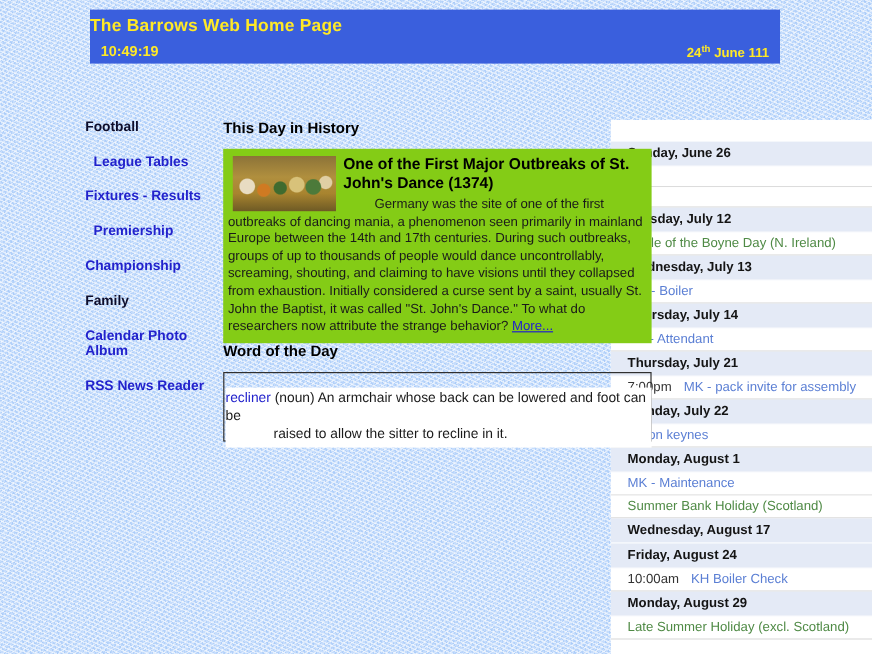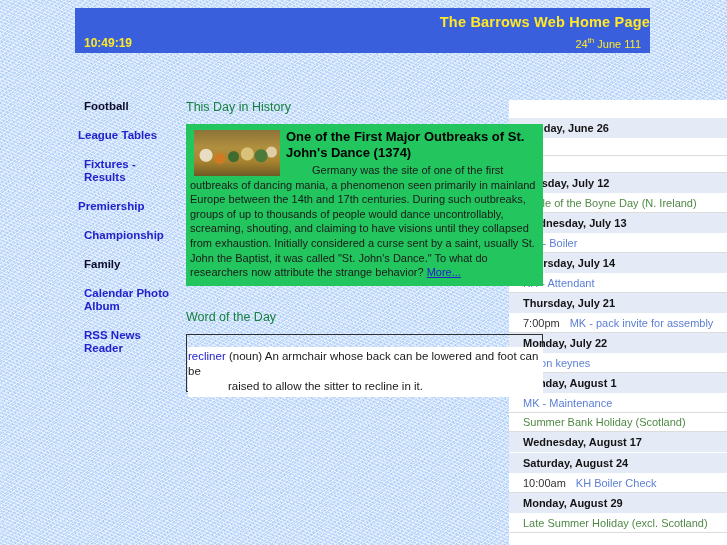--- a/index.html
+++ b/index.html
@@ -27,79 +27,79 @@
   #banner {
     position: absolute;
     left: 75px;
     top: 8px;
     width: 575px;
     height: 45px;
     background: #3a5fdd;
     box-sizing: border-box;
   }
   #banner-title {
-    text-align: right;
+    text-align: left;
     color: #ffe926;
     font-weight: bold;
     font-size: 14.5px;
     padding-top: 6px;
     letter-spacing: .2px;
   }
   #banner-clock {
     position: absolute;
     left: 9px;
     top: 28px;
     color: #ffe926;
     font-weight: bold;
     font-size: 12px;
   }
   #banner-date {
     position: absolute;
     right: 9px;
     top: 28px;
     color: #ffe926;
-    font-weight: normal;
+    font-weight: bold;
     font-size: 11px;
   }
   #banner-date sup { font-size: 8px; }
 
   
   #sidebar {
     position: absolute;
     left: 60px;
     top: 100px;
     width: 120px;
   }
   .nav-item {
     font-size: 11.5px;
     font-weight: bold;
     line-height: 13px;
     margin-bottom: 16px;
-    padding-left: 24px;
+    padding-left: 11px;
   }
   .nav-item.head { color: #0d0d2b; }
   .nav-item.link { color: #2222cc; cursor: pointer; }
   .nav-item.indent { padding-left: 18px; }
 
   
   #main {
     position: absolute;
     left: 186px;
     top: 100px;
     width: 320px;
   }
   .section-title {
     font-size: 12.5px;
-    font-weight: normal;
-    color: #15803d;
+    font-weight: bold;
+    color: #000000;
     margin-bottom: 10px;
   }
   #history-body {
     position: relative;
-    background: #22c55e;
+    background: #84cc16;
     padding: 2px 2px 4px 2px;
     width: 357px;
     box-sizing: border-box;
   }
   #history-thumb {
     float: left;
     width: 86px;
     height: 46px;
     margin: 4px 6px 1px 6px;
     background:
@@ -127,21 +127,21 @@
     padding: 2px 3px 2px 2px;
     text-align: left;
   }
   #history-text .lead { padding-left: 26px; }
   #history-more {
     color: #2222cc;
     text-decoration: underline;
     cursor: pointer;
   }
 
-  #wotd-title { margin-top: 24px; }
+  #wotd-title { }
   #wotd-box {
     width: 357px;
     height: 58px;
     border: 1px solid #303030;
     box-sizing: border-box;
     position: relative;
     background: transparent;
   }
   #wotd-inner {
     position: absolute;
@@ -256,19 +256,19 @@
       <div class="cal-day">Thursday, July 14</div>
       <div class="cal-event"><span class="title">KH - Attendant</span></div>
       <div class="cal-day">Thursday, July 21</div>
       <div class="cal-event"><span class="time">7:00pm</span><span class="title">MK - pack invite for assembly</span></div>
       <div class="cal-day">Monday, July 22</div>
       <div class="cal-event"><span class="title">Milton keynes</span></div>
       <div class="cal-day">Monday, August 1</div>
       <div class="cal-event"><span class="title">MK - Maintenance</span></div>
       <div class="cal-event holiday"><span class="title">Summer Bank Holiday (Scotland)</span></div>
       <div class="cal-day">Wednesday, August 17</div>
-      <div class="cal-day">Saturday, August 24</div>
+      <div class="cal-day">Friday, August 24</div>
       <div class="cal-event"><span class="time">10:00am</span><span class="title">KH Boiler Check</span></div>
       <div class="cal-day">Monday, August 29</div>
       <div class="cal-event holiday"><span class="title">Late Summer Holiday (excl. Scotland)</span></div>
     </div>
 
 </div>
 
 </body></html>

